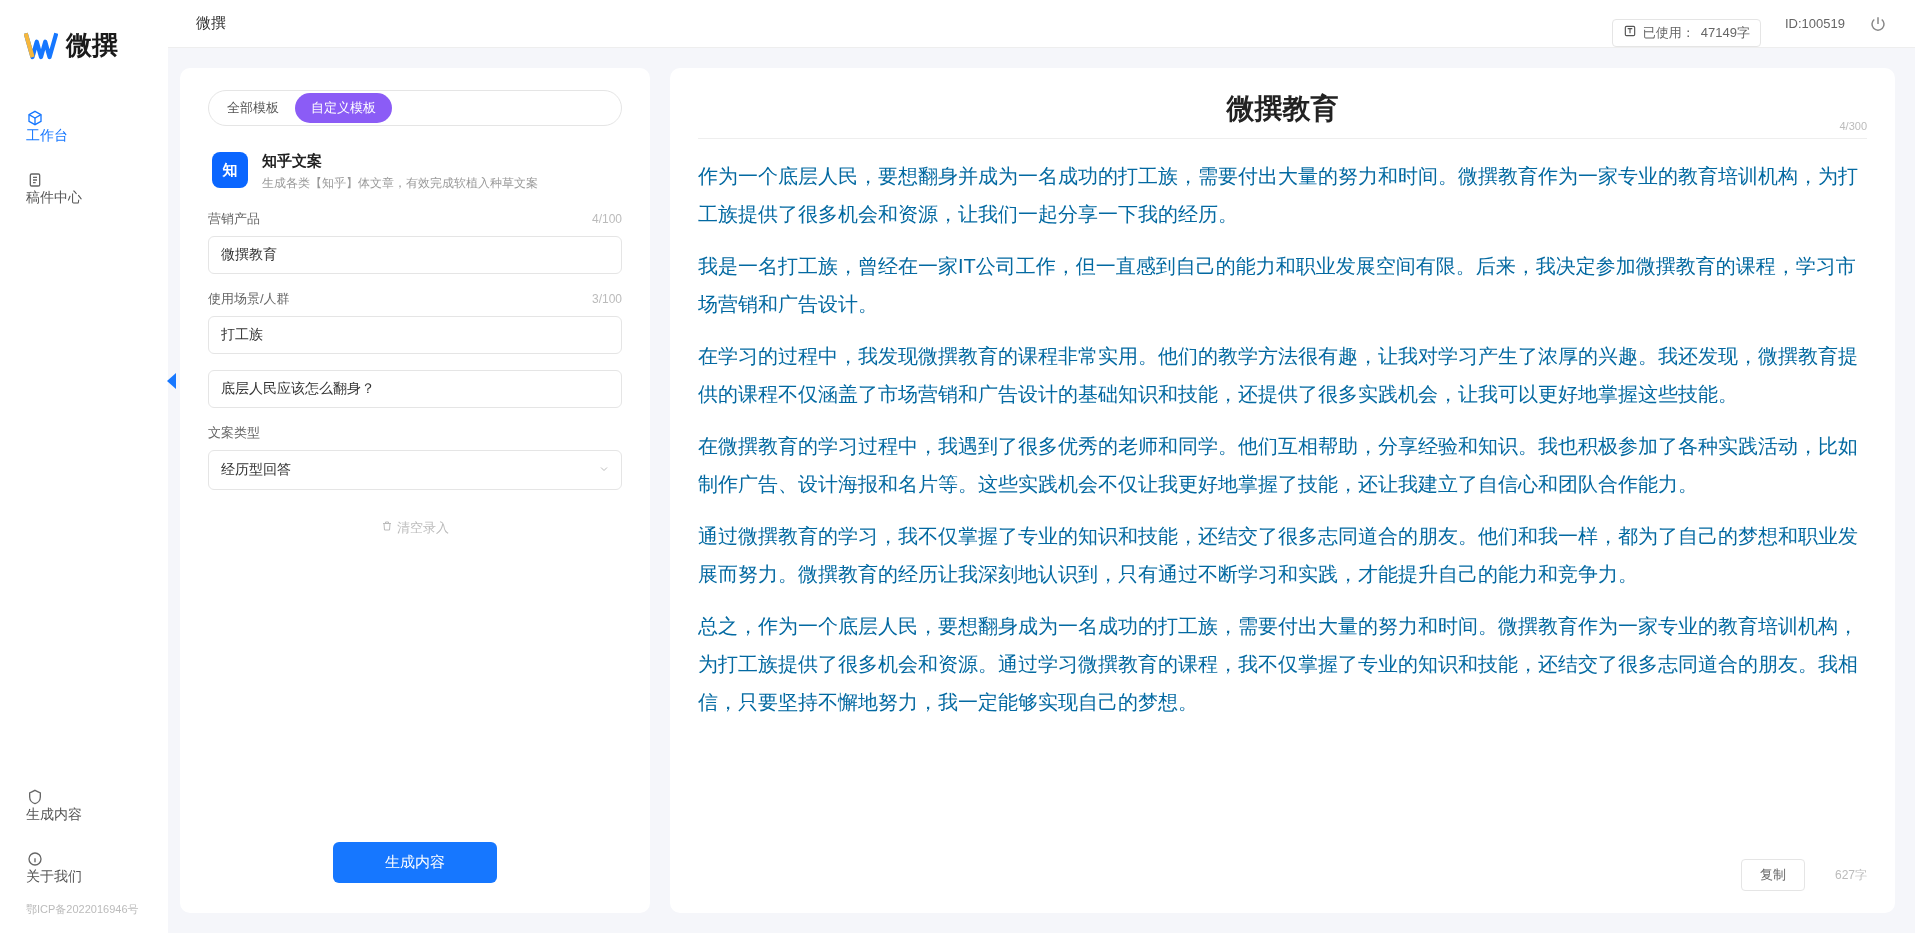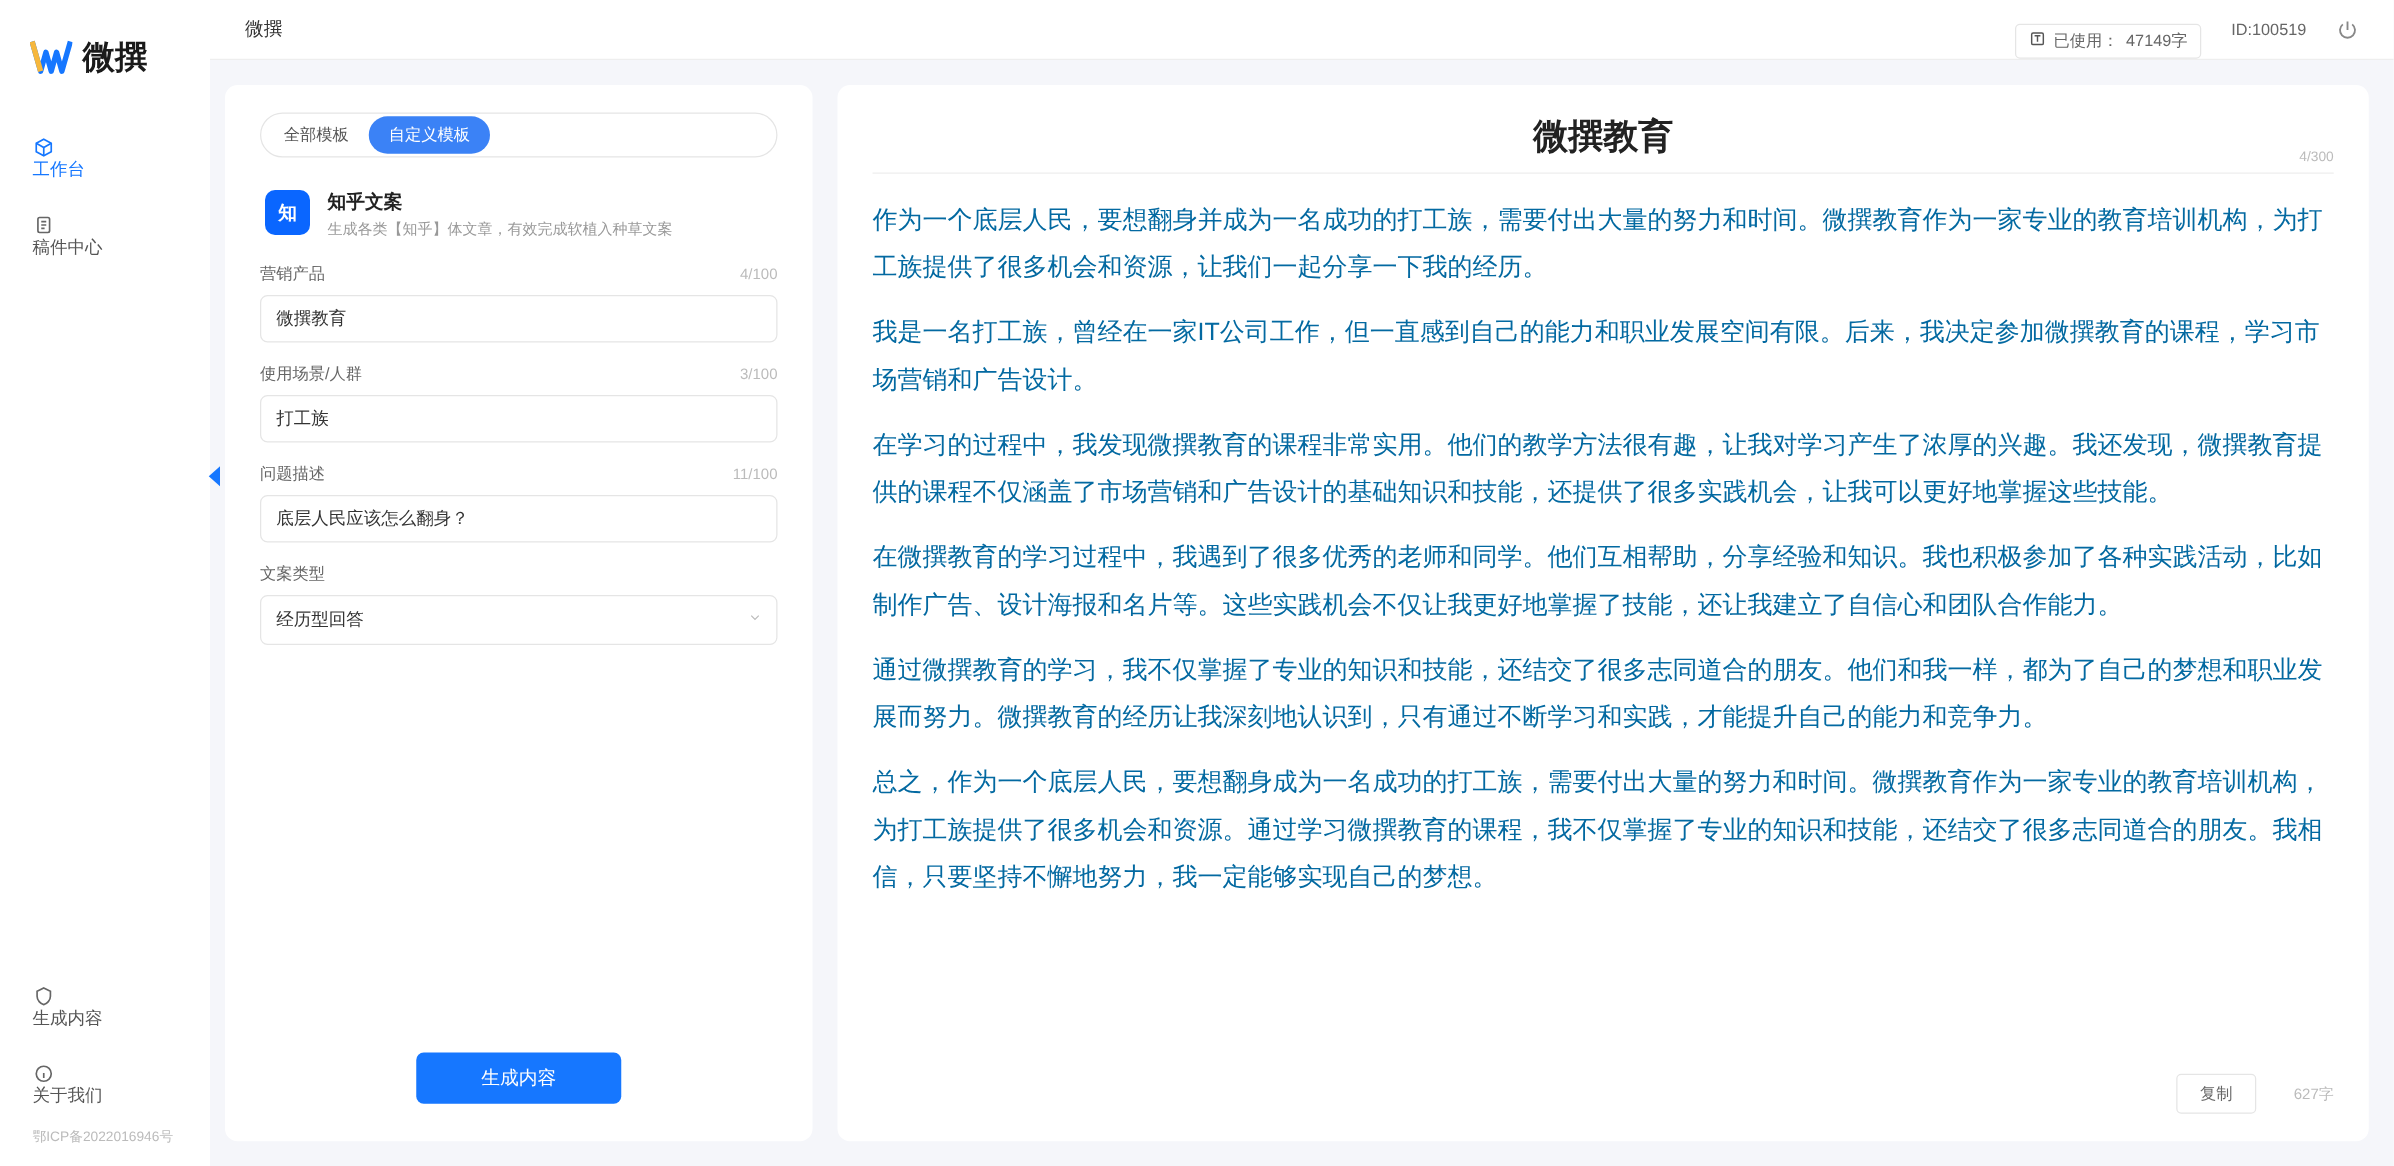--- a/index.html
+++ b/index.html
@@ -23,21 +23,21 @@
 .topbar-title { color: #333; }
 .topbar-right { margin-left: auto; display: flex; align-items: center; gap: 24px; color: #666; font-size: 13px; }
 .usage-badge { display: flex; align-items: center; gap: 6px; border: 1px solid #e5e5e5; border-radius: 4px; padding: 4px 10px; background: #fff; margin-top: 18px; }
 .power-icon { width: 18px; height: 18px; display: inline-flex; align-items: center; justify-content: center; cursor: pointer; color: #888; }
 .content { flex: 1; display: flex; gap: 20px; padding: 20px 20px 20px 12px; overflow: hidden; }
 .panel { background: #fff; border-radius: 10px; padding: 22px 28px; display: flex; flex-direction: column; }
 .panel-left { width: 470px; }
 .panel-right { flex: 1; position: relative; }
 .tabs { display: inline-flex; border: 1px solid #e5e5e5; border-radius: 20px; padding: 2px; margin-bottom: 16px; }
 .tab { padding: 6px 16px; border-radius: 18px; font-size: 13px; cursor: pointer; color: #555; }
-.tab.active { background: #3b82f6; color: #fff; }
+.tab.active { background: #8b5cf6; color: #fff; }
 .template-card { display: flex; align-items: flex-start; gap: 14px; padding: 10px 4px 18px 4px; }
 .template-icon { width: 36px; height: 36px; border-radius: 8px; background: #0a66ff; color: #fff; display: flex; align-items: center; justify-content: center; font-size: 15px; font-weight: 600; flex-shrink: 0; }
 .template-title { font-size: 15px; font-weight: 600; color: #222; margin-bottom: 4px; }
 .template-desc { font-size: 12px; color: #999; }
 .form-group { margin-bottom: 16px; }
 .form-label-row { display: flex; justify-content: space-between; align-items: center; margin-bottom: 8px; }
 .form-label { font-size: 13px; color: #666; }
 .form-counter { font-size: 12px; color: #bbb; }
 .form-input, .form-select { width: 100%; border: 1px solid #e5e5e5; border-radius: 6px; padding: 10px 12px; font-size: 14px; color: #333; background: #fff; outline: none; }
 .form-select { appearance: none; position: relative; cursor: pointer; }
@@ -168,41 +168,47 @@
 
         <div class="form-group">
           <div class="form-label-row">
             <span class="form-label">使用场景/人群</span>
             <span class="form-counter">3/100</span>
           </div>
           <input class="form-input" value="打工族" style="">
         </div>
 
         <div class="form-group">
-          <div class="form-label-row">
-            <span class="form-label">问题描述</span>
-            <span class="form-counter">11/100</span>
-          </div>
           <input class="form-input" value="底层人民应该怎么翻身？" style="">
         </div>
 
         <div class="form-group">
           <div class="form-label-row">
             <span class="form-label">文案类型</span>
           </div>
           <div class="select-wrap">
             <div class="form-select">经历型回答</div>
             <span class="select-chevron">
               <svg width="12" height="12" viewBox="0 0 24 24" fill="none" stroke="#bbb" stroke-width="2">
                   <path d="M6 9l6 6 6-6"></path>
                 </svg>
             </span>
           </div>
         </div>
 
+        <div class="clear-row">
+          <button class="clear-btn">
+            <span>
+              <svg width="12" height="12" viewBox="0 0 24 24" fill="none" stroke="#bbb" stroke-width="2">
+                  <path d="M4 7h16M9 7V4h6v3M6 7l1 13h10l1-13"></path>
+                </svg>
+            </span>
+            <span>清空录入</span>
+          </button>
+        </div>
 
         <button class="generate-btn">生成内容</button>
       </div>
 
       <div class="panel panel-right">
         <div class="output-title-wrap">
           <div class="output-title">微撰教育</div>
           <div class="title-counter">4/300</div>
         </div>
         <div class="output-body">

